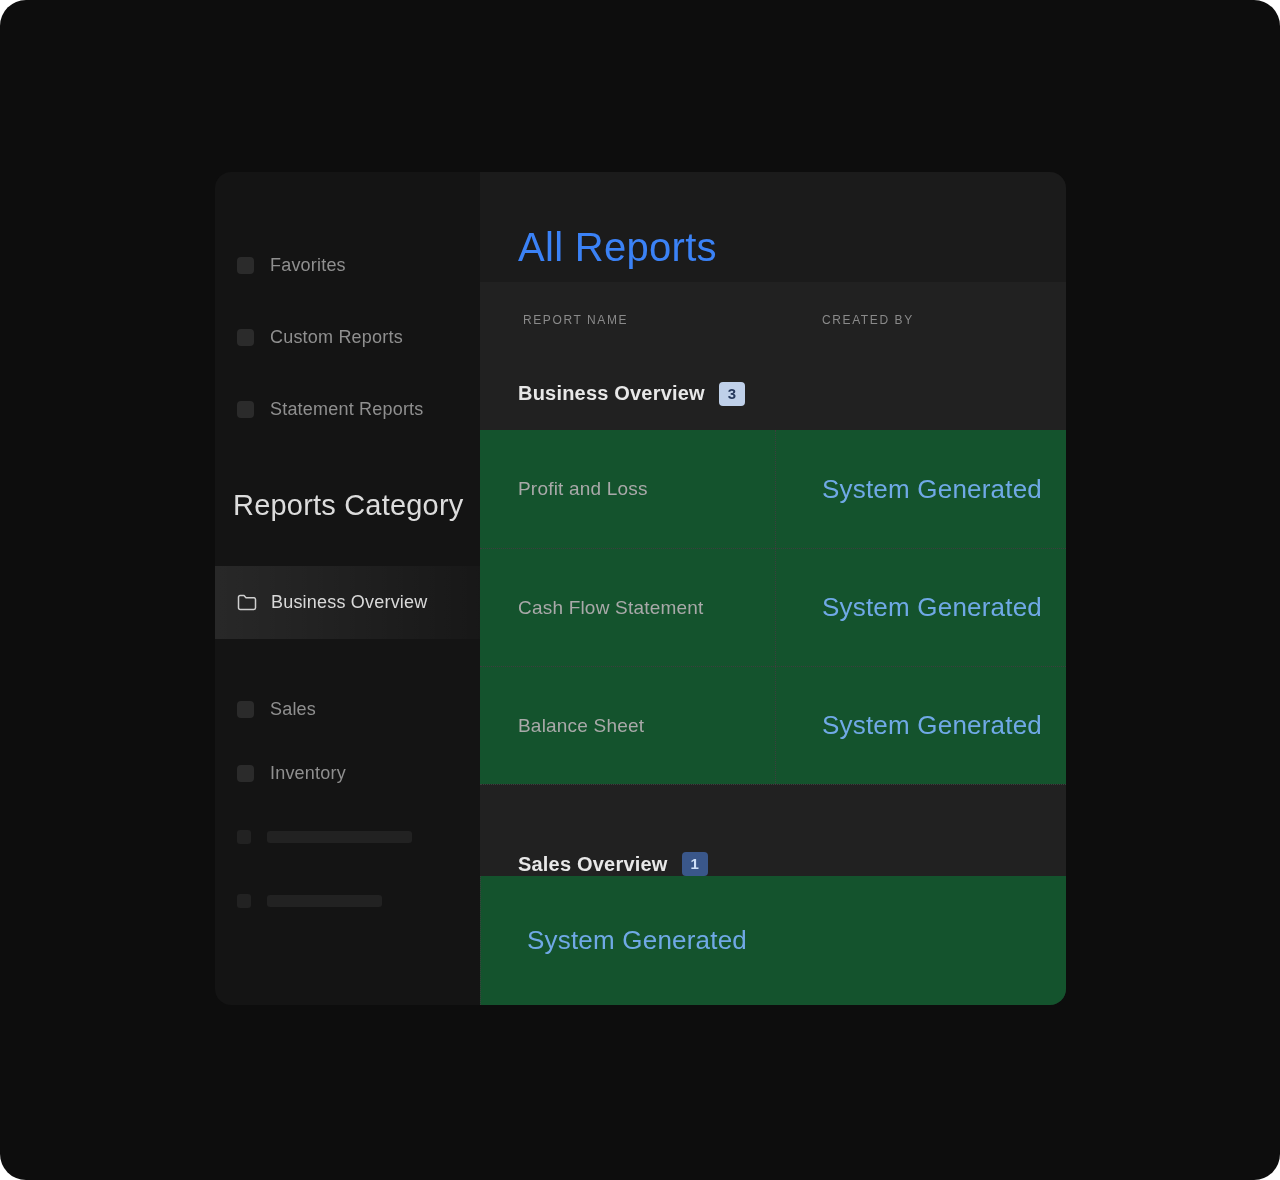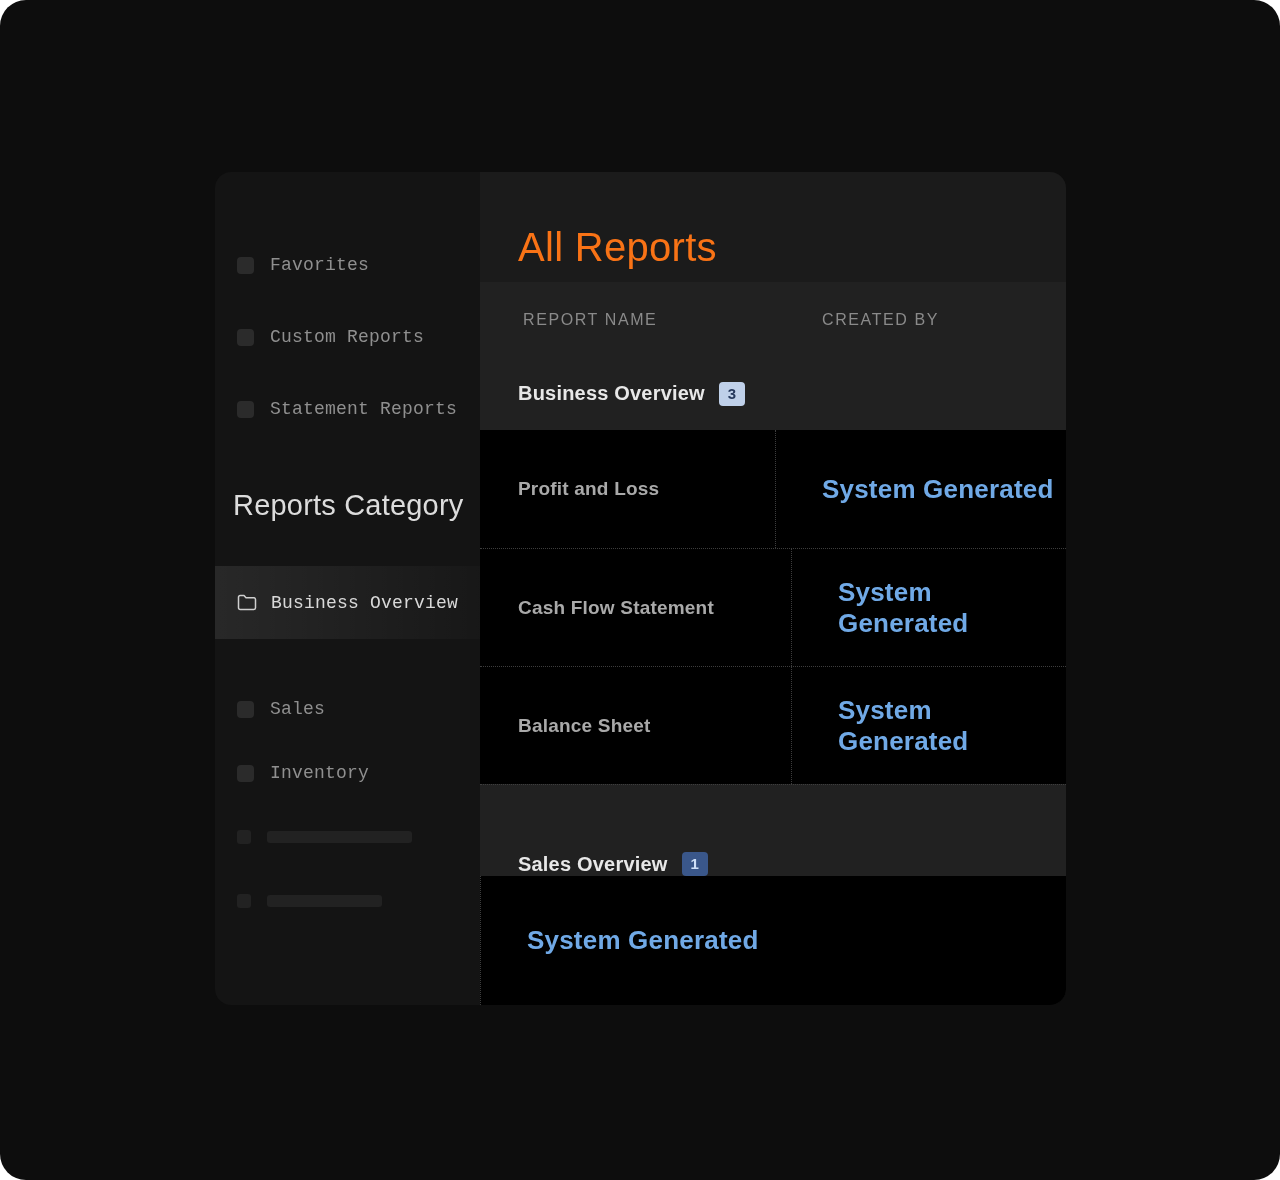--- a/index.html
+++ b/index.html
@@ -30,21 +30,20 @@
     position: relative;
     flex-shrink: 0;
   }
   .side-item {
     display: flex;
     align-items: center;
     gap: 16px;
     padding: 0 0 0 22px;
     height: 40px;
     cursor: pointer;
-    font-family: Liberation Mono, monospace;
   }
   .side-item .ph-icon {
     width: 17px; height: 17px;
     border-radius: 4px;
     background: #2b2b2b;
     flex-shrink: 0;
   }
   .side-label {
     font-size: 18px;
     color: #8f8f8f;
@@ -98,33 +97,33 @@
   }
   .title-band {
     height: 110px;
     display: flex;
     align-items: center;
     padding-left: 38px;
   }
   .page-title {
     font-size: 40px;
     font-weight: 400;
-    color: #f97316;
+    color: #3b82f6;
     letter-spacing: 0.3px;
     margin-top: 40px;
   }
 
   .thead {
     height: 75px;
     background: #212121;
     display: grid;
     grid-template-columns: 295px 1fr;
     align-items: center;
   }
-  .thead .th { padding-left: 43px; font-size: 16px; letter-spacing: 1.6px; color: #8a8a8a; }
+  .thead .th { padding-left: 43px; font-size: 12px; letter-spacing: 1.6px; color: #8a8a8a; }
   .thead .th:last-child { padding-left: 47px; }
 
   .group-header {
     background: #212121;
     display: flex;
     align-items: center;
     gap: 14px;
     padding-left: 38px;
   }
   .group-header.g1 { height: 73px; }
@@ -143,24 +142,23 @@
     line-height: 1.2;
   }
   .badge.light { background: #bfd0e9; color: #25385c; }
   .badge.dark  { background: #3a578a; color: #cfe0f8; }
 
   .trow {
     height: 118px;
     display: grid;
     grid-template-columns: 295px 1fr;
     align-items: stretch;
-    background: #000000;
-    font-weight: bold;
-  }
-  .trow + .trow { border-top: 1px dotted #3d3d3d; gap: 16px; }
+    background: #14532d;
+  }
+  .trow + .trow { border-top: 1px dotted #3d3d3d; }
   .trow .cell {
     display: flex;
     align-items: center;
     padding-left: 38px;
   }
   .trow .cell.created {
     border-left: 1px dotted #3d3d3d;
     padding-left: 46px;
   }
   .trow.last { flex: 1; height: auto; min-height: 118px; }

